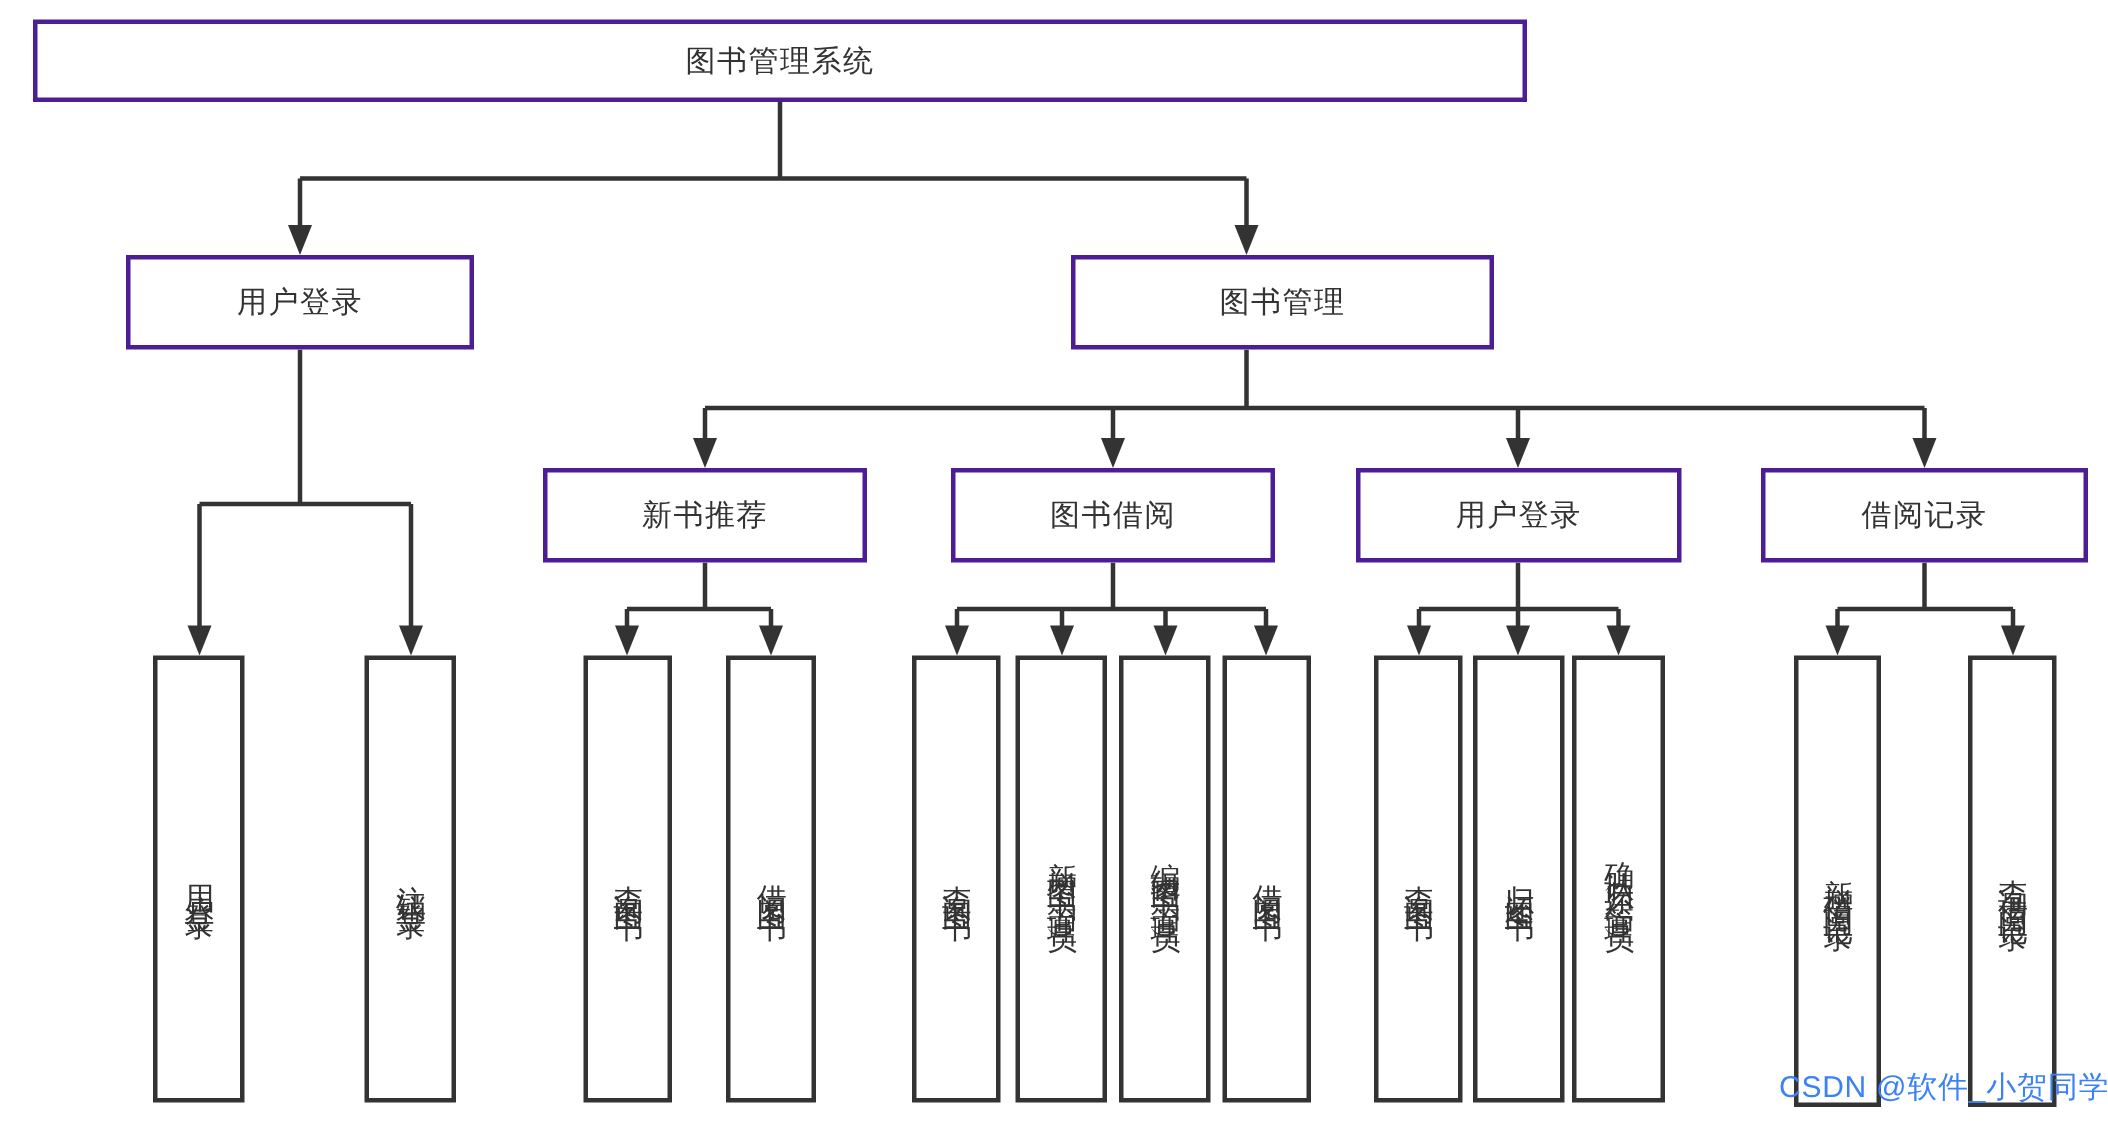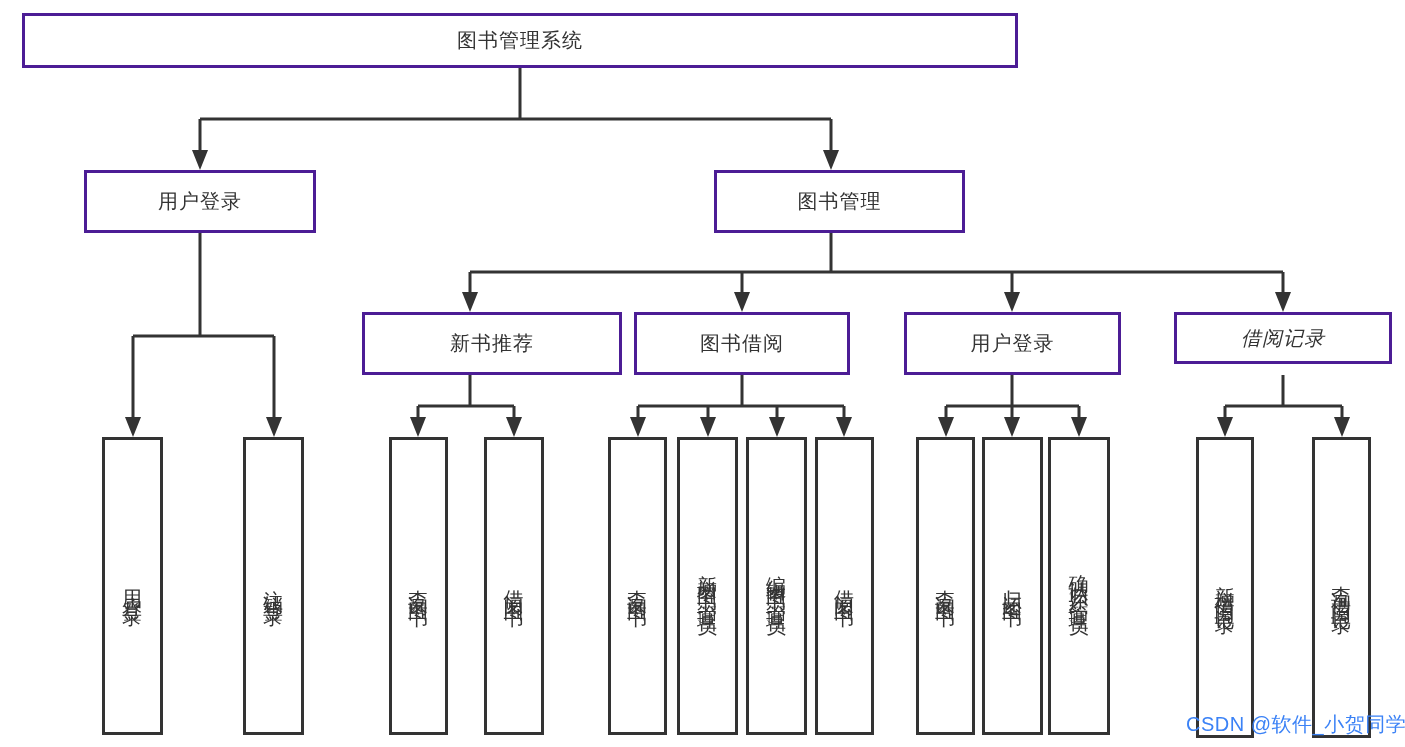--- a/index.html
+++ b/index.html
@@ -92,34 +92,34 @@
     <polygon class="ahead" points="1334,417 1350,417 1342,437"></polygon>
   </svg>
 
   <div class="box" style="left:22px;top:13px;width:996px;height:55px;">
     <span>图书管理系统</span>
   </div>
 
   <div class="box" style="left:84px;top:170px;width:232px;height:63px;">
     <span>用户登录</span>
   </div>
-  <div class="box" style="left:714px;top:170px;width:251px;height:63px;">
+  <div class="box" style="left:714px;top:170px;width:282px;height:63px;">
     <span>图书管理</span>
   </div>
 
-  <div class="box" style="left:362px;top:312px;width:260px;height:63px;">
+  <div class="box" style="left:362px;top:312px;width:216px;height:63px;">
     <span>新书推荐</span>
   </div>
   <div class="box" style="left:634px;top:312px;width:216px;height:63px;">
     <span>图书借阅</span>
   </div>
   <div class="box" style="left:904px;top:312px;width:217px;height:63px;">
     <span>用户登录</span>
   </div>
-  <div class="box" style="left:1174px;top:312px;width:218px;height:52px;font-style:italic;">
+  <div class="box" style="left:1174px;top:312px;width:218px;height:63px;">
     <span>借阅记录</span>
   </div>
 
   <div class="vbox" style="left:102px;top:437px;width:61px;height:298px;">
     <span class="vtext">用户登录</span>
   </div>
   <div class="vbox" style="left:243px;top:437px;width:61px;height:298px;">
     <span class="vtext">注销登录</span>
   </div>
 

